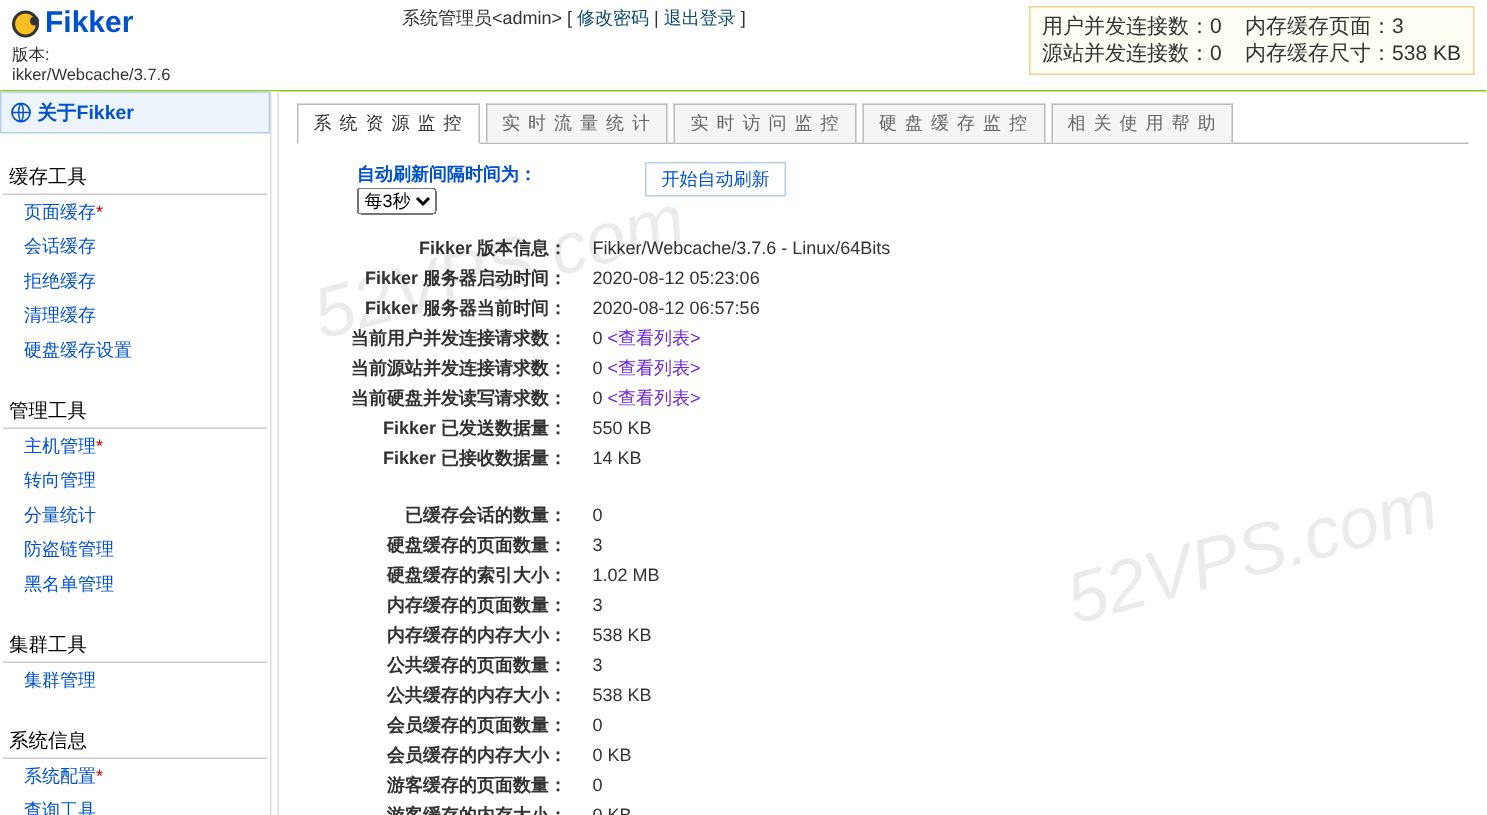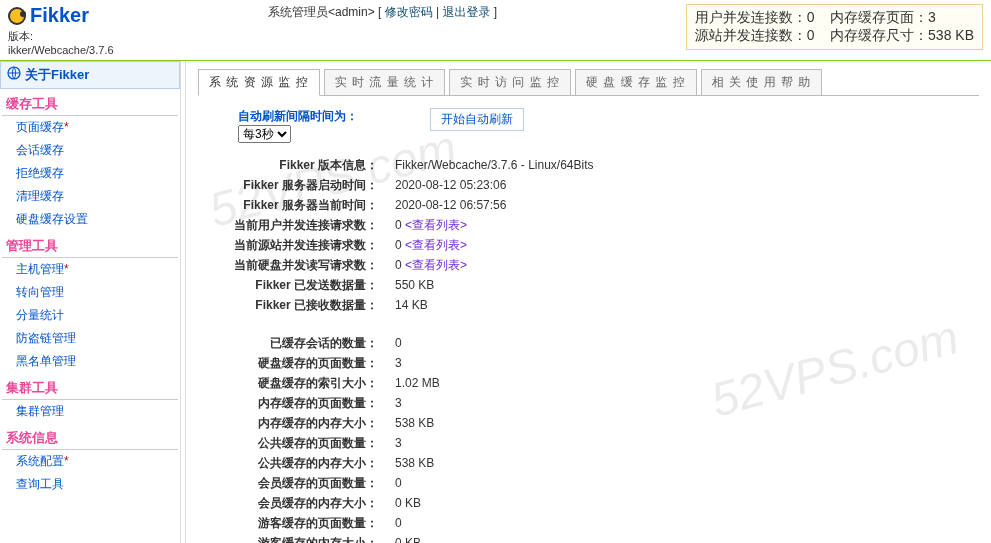--- a/index.html
+++ b/index.html
@@ -11,24 +11,24 @@
     .logo-text { color: #0052cc; font-size: 20px; font-weight: bold; }
     .version-area { margin-top: 2px; font-size: 11px; color: #333; }
     .admin-area { margin-left: 80px; color: #333; }
     .admin-area a { color: #0c4a6e; text-decoration: none; }
     .status-box { margin-left: auto; border: 1px solid #f0d090; background: #fffef5; padding: 4px 8px; font-size: 14px; }
     .status-row { white-space: nowrap; }
     .left-col { width: 180px; }
     .container { display: flex; }
     .divider { width: 6px; background: #fff; border-left: 1px solid #ddd; border-right: 1px solid #ddd; }
     .sidebar { width: 180px; padding: 0; }
-    .side-header { background: #eef4fb; border: 1px solid #b8d0e8; padding: 4px 6px; color: #0052cc; font-weight: bold; display: flex; gap: 4px; font-size: 13px; }
+    .side-header { background: #eef4fb; border: 1px solid #b8d0e8; padding: 4px 6px; color: #0052cc; font-weight: bold; display: flex; align-items: center; gap: 4px; font-size: 13px; }
     .side-header-active { background: #3a7ac0; color: #fff; border: 1px solid #3068a8; }
     .side-icon { width: 14px; height: 14px; display: inline-block; }
-    .side-group-title { color: #ec4899; font-weight: bold; padding: 6px 4px 2px; font-size: 13px; border-bottom: 1px solid #ccc; margin: 0 2px; }
+    .side-group-title { color: #000000; font-weight: normal; padding: 20px 4px 2px; font-size: 13px; border-bottom: 1px solid #ccc; margin: 0 2px; }
     .side-item { padding: 3px 4px 3px 16px; color: #0052cc; cursor: pointer; }
     .side-item .asterisk { color: #c00; }
     .main { flex: 1; padding: 8px 12px; position: relative; }
     .tabs { display: flex; border-bottom: 1px solid #bbb; }
     .tab { border: 1px solid #bbb; border-bottom: none; padding: 4px 10px; background: #f5f5f5; margin-right: 4px; cursor: pointer; font-size: 12px; color: #666; letter-spacing: 1px; }
     .tab.active { background: #fff; border-bottom: 1px solid #fff; margin-bottom: -1px; color: #333; }
     .refresh-row { margin: 12px 0 12px 40px; display: flex; align-items: flex-start; gap: 12px; }
     .refresh-label { color: #0052cc; font-weight: bold; }
     .refresh-select { font-size: 12px; }
     .refresh-btn { border: 1px solid #b8d0e8; background: #fff; color: #0052cc; padding: 2px 10px; cursor: pointer; font-size: 12px; margin-left: 60px; }

